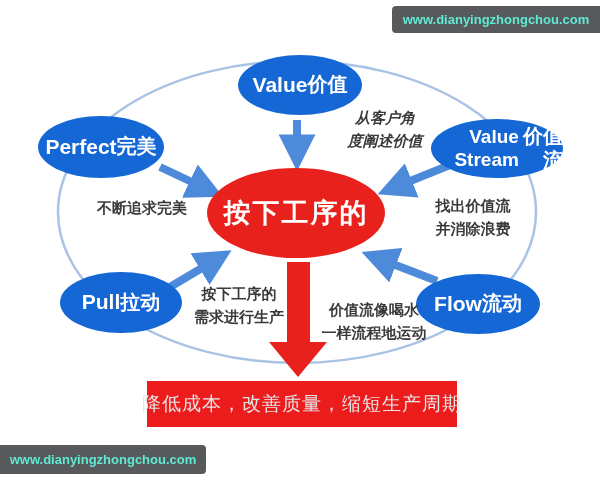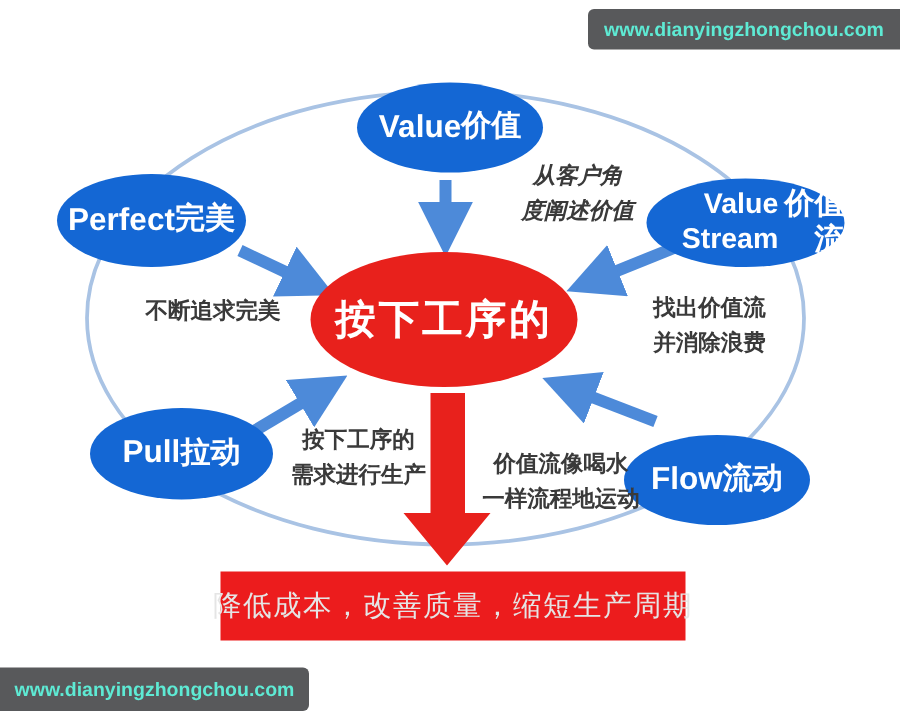--- a/index.html
+++ b/index.html
@@ -30,21 +30,21 @@
     line-height:1.18;
     text-align:right;
   }
   .node .en{font-size:21px;font-weight:600;}
   .node .zh{font-size:20px;font-weight:bold;}
   .node-value{left:238px;top:55px;width:124px;height:60px;}
   .node-perfect{left:38px;top:116px;width:126px;height:62px;}
   .node-value-stream{left:431px;top:119px;width:132px;height:59px;}
   .node-value-stream .en{font-size:19px;}
   .node-pull{left:60px;top:272px;width:122px;height:61px;}
-  .node-flow{left:416px;top:290px;width:124px;height:60px;}
+  .node-flow{left:416px;top:274px;width:124px;height:60px;}
   .node-center{
     position:absolute;left:207px;top:168px;width:178px;height:90px;
     border-radius:50%;
     background:var(--center-red);
     color:#ffffff;
     display:flex;align-items:center;justify-content:center;
     font-size:27px;font-weight:bold;letter-spacing:2px;
     text-align:center;
   }
   .note{

